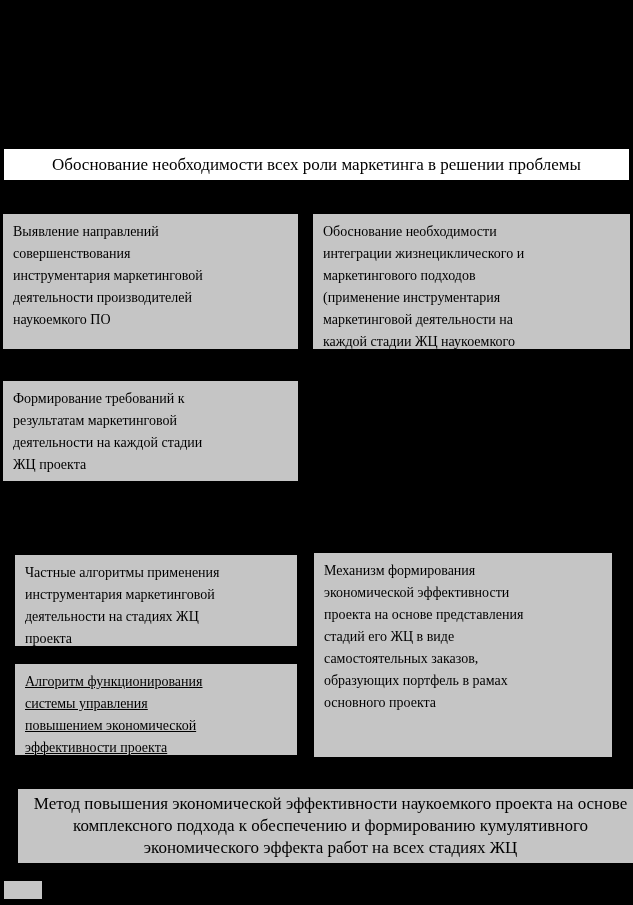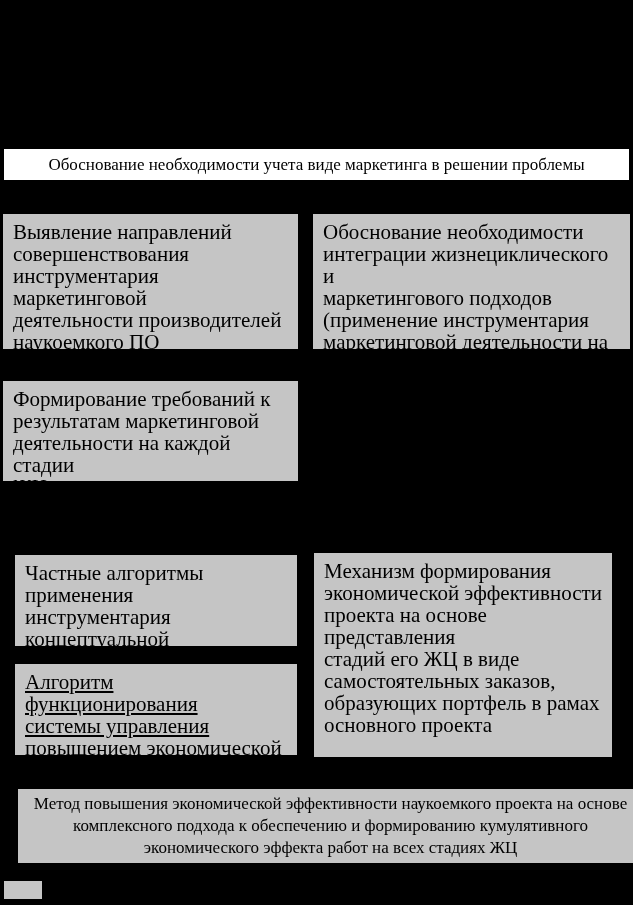--- a/index.html
+++ b/index.html
@@ -31,21 +31,21 @@
   .bottom-bar {
     left: 16px; top: 787px; width: 629px; height: 78px;
     background: var(--box-fill, #c5c5c5);
     padding: 0 8px;
   }
   .box {
     position: absolute;
     box-sizing: border-box;
     background: var(--box-fill, #c5c5c5);
     border: 1px solid #000;
-    font-size: 21px;
+    font-size: 14px;
     line-height: 22px;
     padding: 7px 10px 0 10px;
     white-space: pre-line;
     overflow: hidden;
   }
   .r1l { left: 2px;   top: 213px; width: 297px; height: 137px; }
   .r1r { left: 312px; top: 213px; width: 319px; height: 137px; }
   .r2l { left: 2px;   top: 380px; width: 297px; height: 102px; }
   .r2r { left: 312px; top: 380px; width: 319px; height: 102px; }
   .r3lt { left: 14px; top: 554px; width: 284px; height: 93px;  }
@@ -56,21 +56,21 @@
     left: 4px; top: 881px; width: 38px; height: 18px;
     background: var(--box-fill, #c5c5c5);
   }
 </style>
 </head>
 <body>
 
 <div class="canvas">
 
   <div class="bar title-bar">
-    <span>Обоснование необходимости учета виде маркетинга в решении проблемы</span>
+    <span>Обоснование необходимости всех роли маркетинга в решении проблемы</span>
   </div>
 
   <div class="box r1l">Выявление направлений
 совершенствования
 инструментария маркетинговой
 деятельности производителей
 наукоемкого ПО</div>
 
   <div class="box r2l">Формирование требований к
 результатам маркетинговой
@@ -79,21 +79,21 @@
 
   <div class="box r1r">Обоснование необходимости
 интеграции жизнециклического и
 маркетингового подходов
 (применение инструментария
 маркетинговой деятельности на
 каждой стадии ЖЦ наукоемкого</div>
 
 
   <div class="box r3lt">Частные алгоритмы применения
-инструментария концептуальной
+инструментария маркетинговой
 деятельности на стадиях ЖЦ
 проекта</div>
 
   <div class="box r3lb">Алгоритм функционирования
 системы управления
 повышением экономической
 эффективности проекта</div>
 
   <div class="box r3r">Механизм формирования
 экономической эффективности

